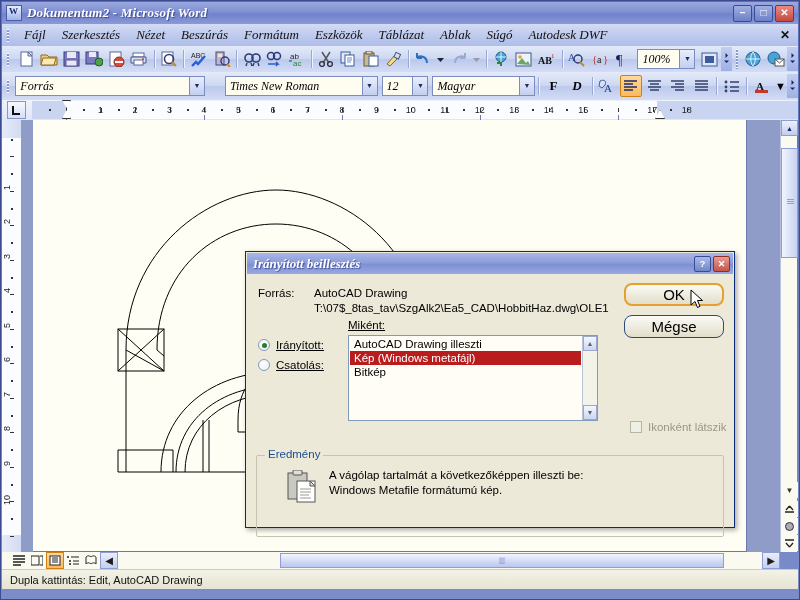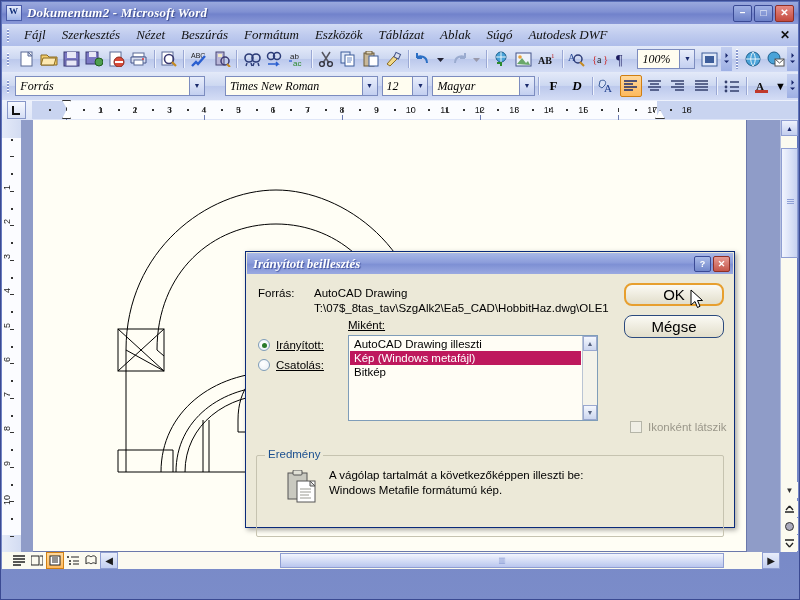--- a/index.html
+++ b/index.html
@@ -152,21 +152,21 @@
   .dlg-btn.focus { border:2px solid #e79f2e; }
   .radio { width:12px; height:12px; border-radius:50%; border:1px solid #7f9db9;
             background:radial-gradient(circle at 40% 35%,#ffffff,#e8eef5); position:relative;
             display:inline-block; vertical-align:-2px;}
   .radio.on:after { content:""; position:absolute; left:3px; top:3px; width:5px; height:5px;
             border-radius:50%; background:#2a7a2a;}
   .listbox { position:absolute; left:102px; top:30px; width:250px; height:86px;
             background:#fffdf5; border:1px solid #7f9db9; display:flex; }
   .lb-items { flex:1; padding:1px; }
   .lb-item { padding:1px 4px; font-size:11.5px; color:#000; }
-  .lb-item.sel { background:#be185d; color:#fff; }
+  .lb-item.sel { background:#b91c1c; color:#fff; }
   .lb-scroll { width:15px; background:#f4f3ea; border-left:1px solid #b9c4d4;
             display:flex; flex-direction:column; justify-content:space-between;}
   .lb-sbtn { height:15px; background:linear-gradient(180deg,#f4f7fd,#ccd6ef);
             border:1px solid #9aa8cf; display:flex; align-items:center; justify-content:center;
             font-size:7px; color:#56627f;}
   .chk { width:12px; height:12px; border:1px solid #b5b5a8; background:#f0efe6;
             display:inline-block; vertical-align:-2px;}
   .group { position:absolute; left:10px; top:180px; width:468px; height:82px;
             border:1px solid #c6c3b0; border-radius:2px;}
   .group-title { position:absolute; left:8px; top:-8px; background:#ece9d8; padding:0 3px;
@@ -689,20 +689,23 @@
           <path d="M6 2 C4 0 2 1 1 2 v7 c1 -1 3 -2 5 0 M6 2 C8 0 10 1 11 2 v7 c-1 -1 -3 -2 -5 0" fill="none" stroke="#222"></path>
         </svg>
       </div>
     <div class="viewbtn" style="background:linear-gradient(180deg,#e9eefb,#c3cff0);border:1px solid #8f9ed2">◀</div>
     <div style="flex:1;height:15px;position:relative;background:#fbfaf0;margin:0 0 0 0">
       <div class="hthumb" style="position:absolute;left:162px;width:444px;">▥</div>
     </div>
     <div class="viewbtn" style="background:linear-gradient(180deg,#e9eefb,#c3cff0);border:1px solid #8f9ed2">▶</div>
   </div>
 
+  <div class="statusbar">
+    <span>Dupla kattintás: Edit, AutoCAD Drawing</span>
+  </div>
 
   <div class="dialog">
     <div class="dlg-title">
       <span class="dlg-title-text">Irányított beillesztés</span>
       <div class="dlg-title-btns">
         <div class="dbtn">?</div>
         <div class="dbtn x">✕</div>
       </div>
     </div>
     <div class="dlg-body">

